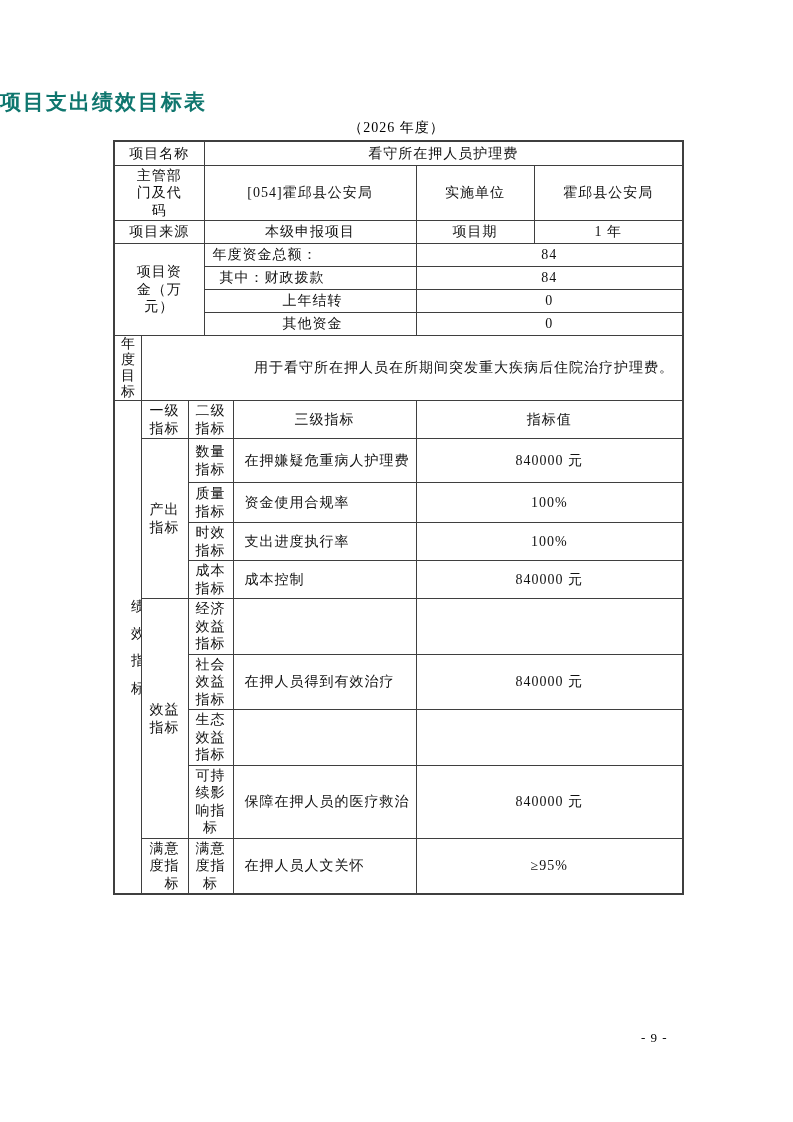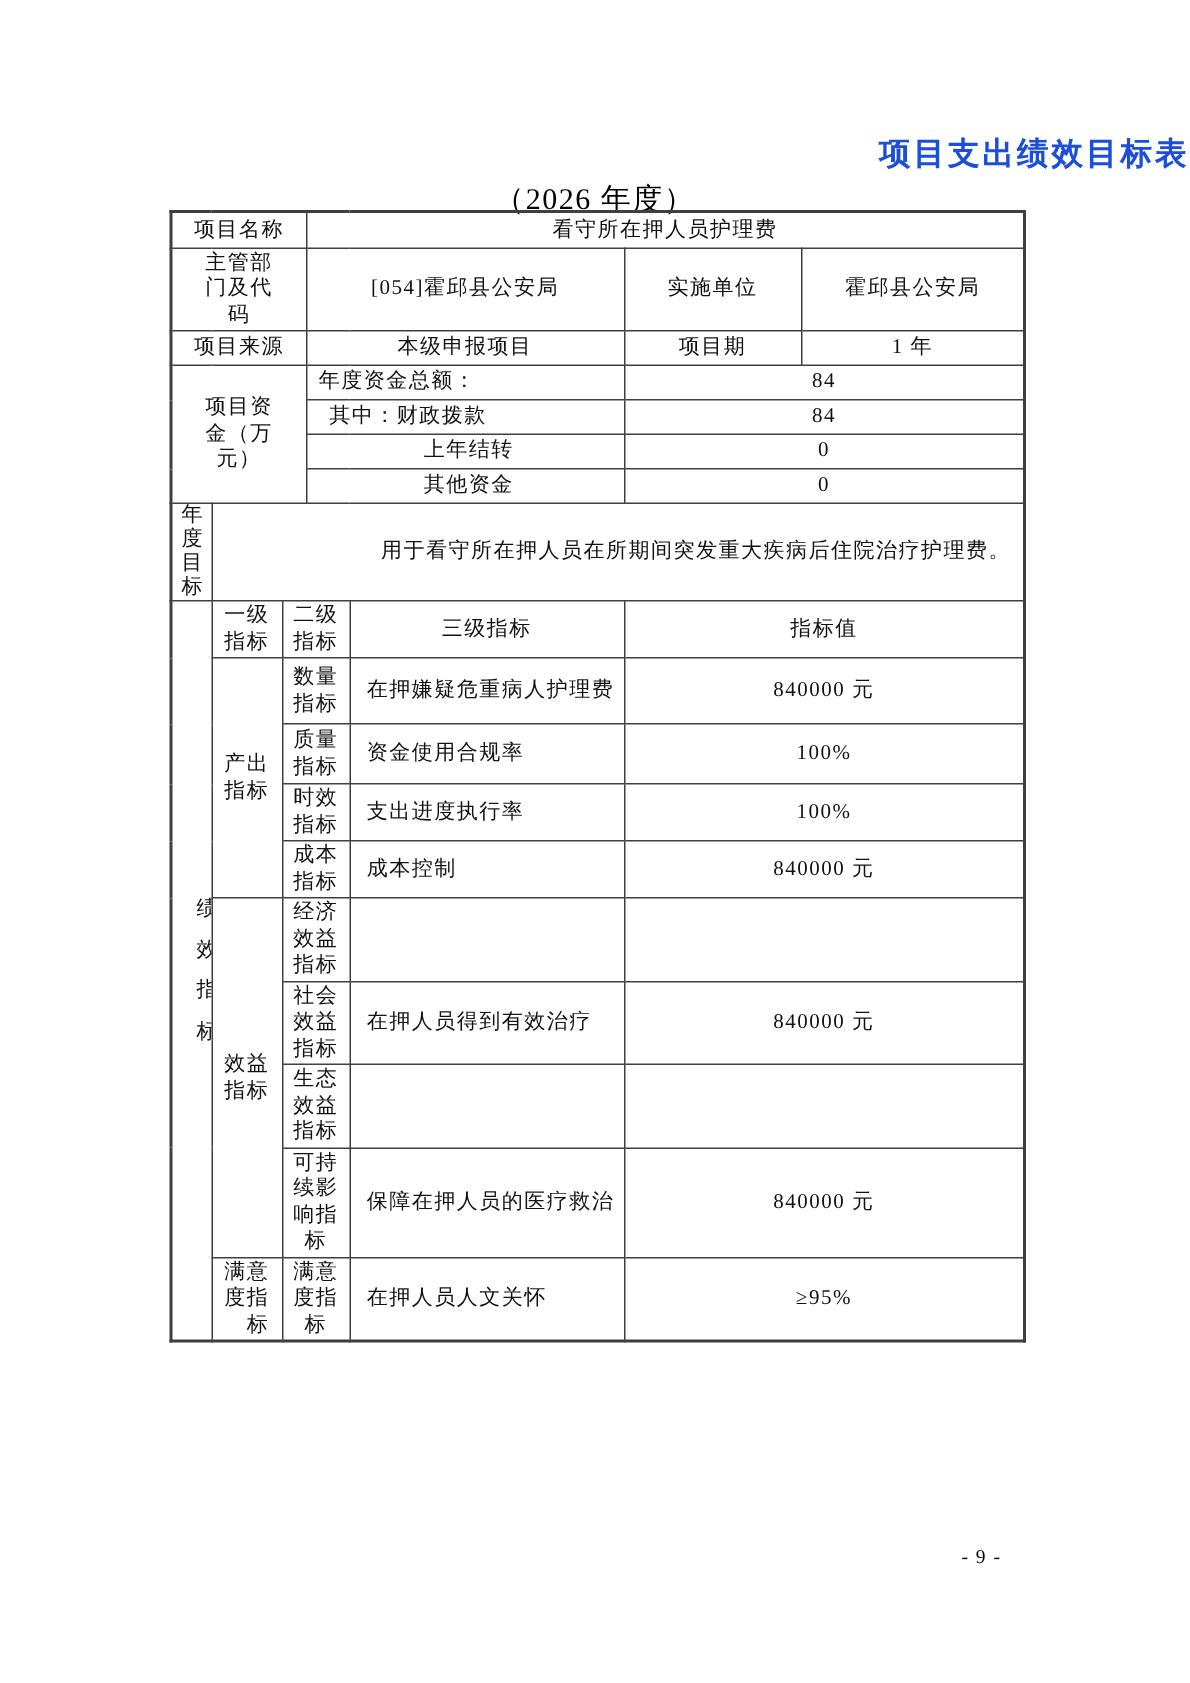--- a/index.html
+++ b/index.html
@@ -7,27 +7,27 @@
   .page{
     position:relative;
     width:793px;height:1122px;
     background:#ffffff;
     font-family:"Liberation Serif","DejaVu Serif",serif;
     color:#111111;
     overflow:hidden;
   }
   .title{
     position:absolute;top:88px;left:0;width:100%;
-    margin:0;text-align:right;
+    margin:0;text-align:left;
     font-family:"Liberation Sans","DejaVu Sans",sans-serif;
-    font-weight:bold;font-size:21px;letter-spacing:2px;color:#1d4ed8;
+    font-weight:bold;font-size:21px;letter-spacing:2px;color:#0f766e;
   }
   .subtitle{
     position:absolute;top:119px;left:0;width:100%;
-    text-align:center;font-size:20px;letter-spacing:1px;color:#000;
+    text-align:center;font-size:14px;letter-spacing:1px;color:#000;
   }
   table.main-table{
     position:absolute;left:113px;top:140px;
     width:569px;
     border-collapse:collapse;table-layout:fixed;
     border:2px solid #3f3f3f;
   }
   .main-table td{
     border:1px solid #3f3f3f;
     font-size:14px;line-height:1.25;

